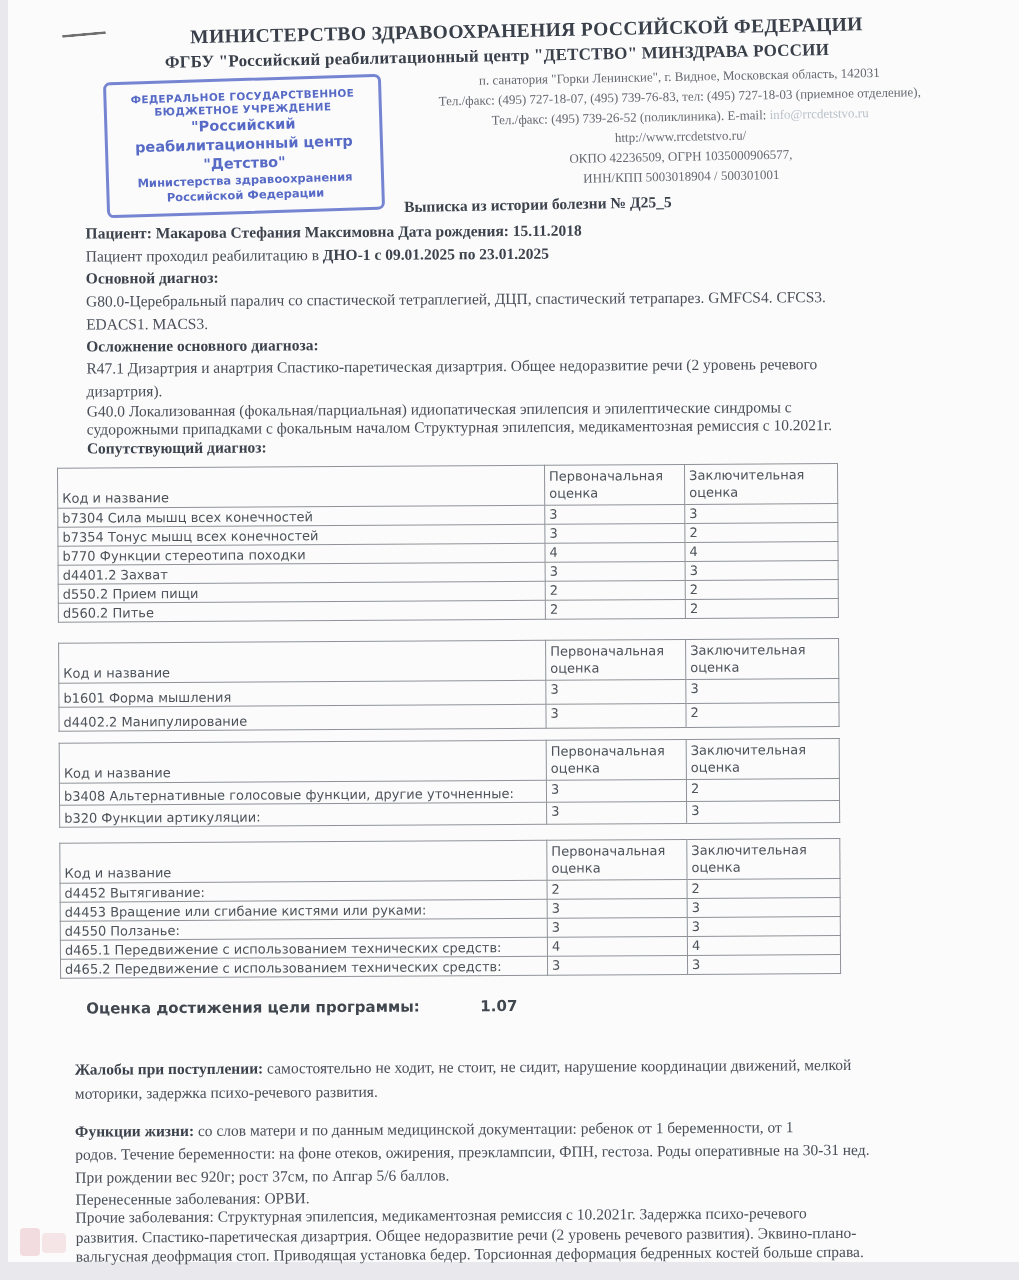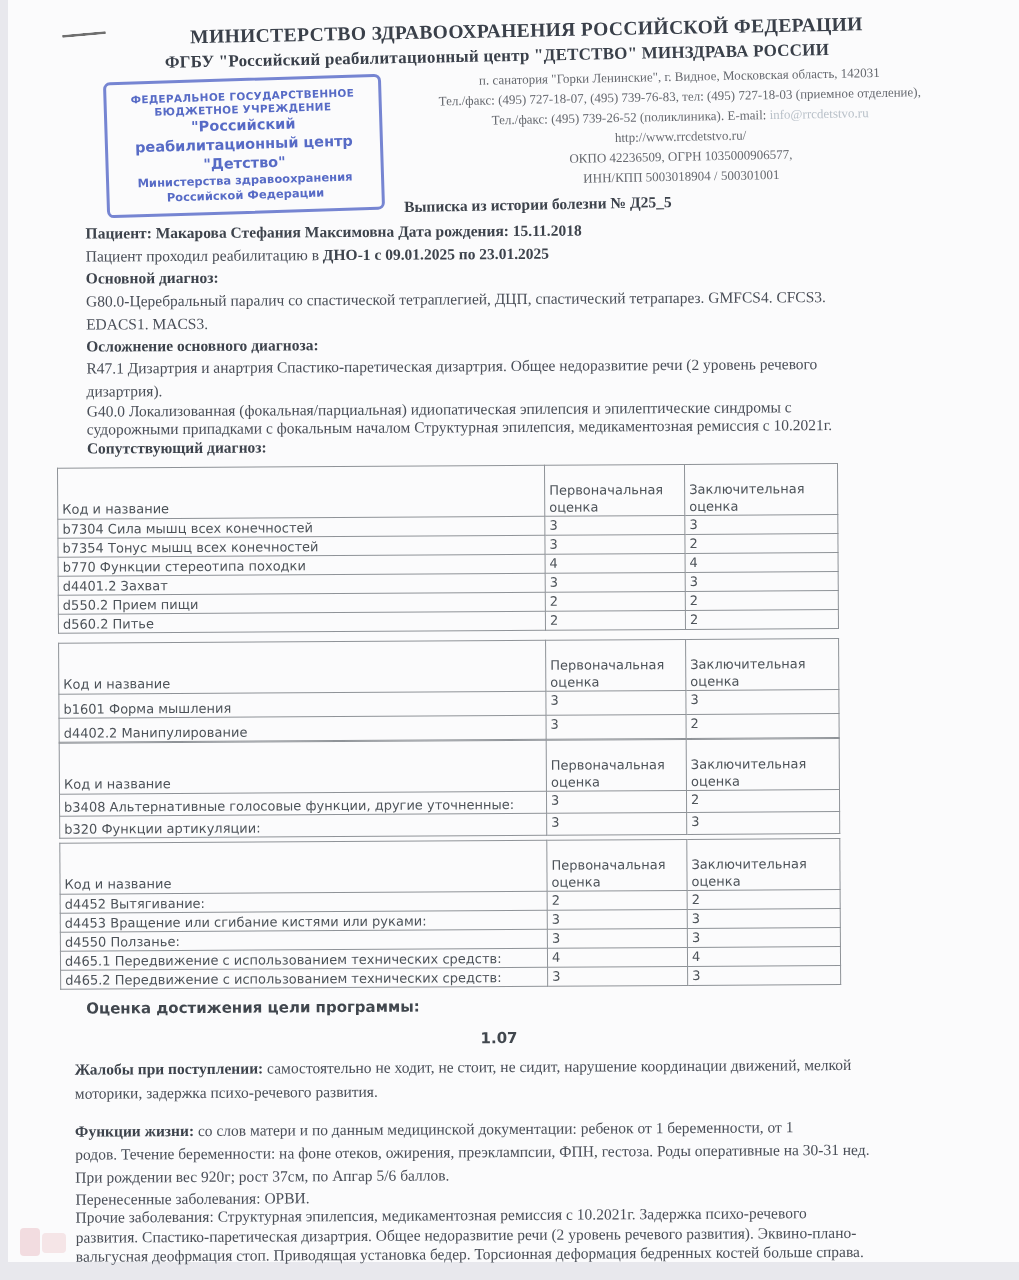--- a/index.html
+++ b/index.html
@@ -51,30 +51,30 @@
     font-family:"DejaVu Sans", sans-serif;font-size:13px;color:#4d5359;
   }
   table.icf col.c1{width:487px;}
   table.icf col.c2{width:140px;}
   table.icf col.c3{width:153px;}
   table.icf th, table.icf td{
     border:1px solid #8f9398;padding:0 4px;font-weight:normal;text-align:left;
   }
   table.icf thead tr{height:40px;}
   table.icf th.nm{vertical-align:bottom;padding-bottom:2px;}
-  table.icf th.sc{vertical-align:top;line-height:17px;padding-top:16px;}
+  table.icf th.sc{vertical-align:top;line-height:17px;padding-top:2px;}
   table.icf td.nm{vertical-align:bottom;padding-bottom:1px;}
   table.icf td.sc{vertical-align:top;line-height:15px;padding-top:1px;}
   table.t1 tbody tr{height:19px;}
   table.t2 tbody tr{height:24px;}
   table.t3 tbody tr{height:22px;}
   table.t4 tbody tr{height:19px;}
 
   .goal-label{font-family:"DejaVu Sans", sans-serif;font-weight:bold;font-size:15px;color:#41474e;}
-  .goal-value{font-family:"DejaVu Sans", sans-serif;font-weight:bold;font-size:15px;color:#41474e;margin-top:32px;}
+  .goal-value{font-family:"DejaVu Sans", sans-serif;font-weight:bold;font-size:15px;color:#41474e;}
 
   .smudge1{position:absolute;left:12px;top:1228px;width:20px;height:28px;background:rgba(222,148,158,.30);border-radius:4px;}
   .smudge2{position:absolute;left:34px;top:1233px;width:24px;height:20px;background:rgba(222,148,158,.22);border-radius:4px;}
 </style>
 </head>
 <body>
 
 <div class="page">
 
   <div class="pen-mark"></div>

